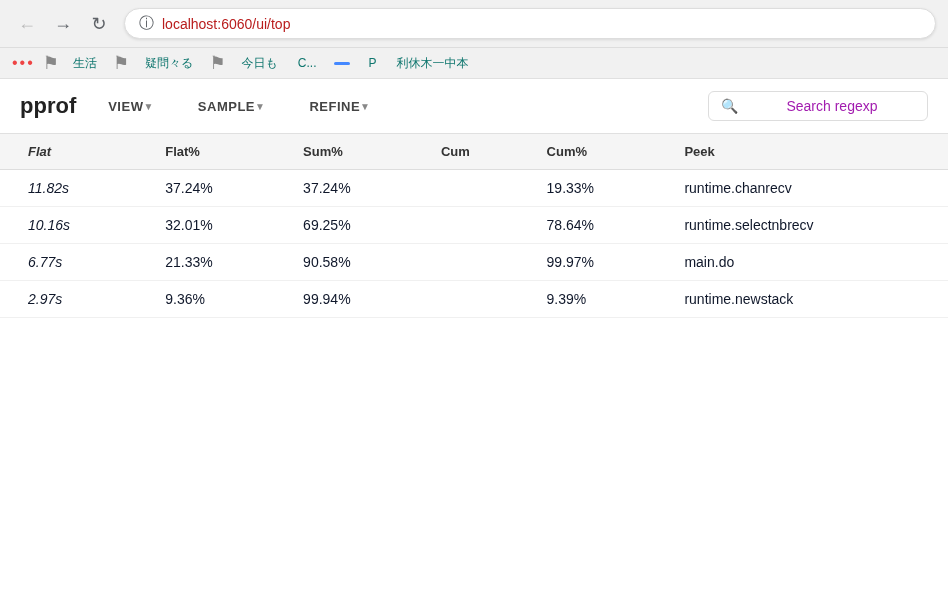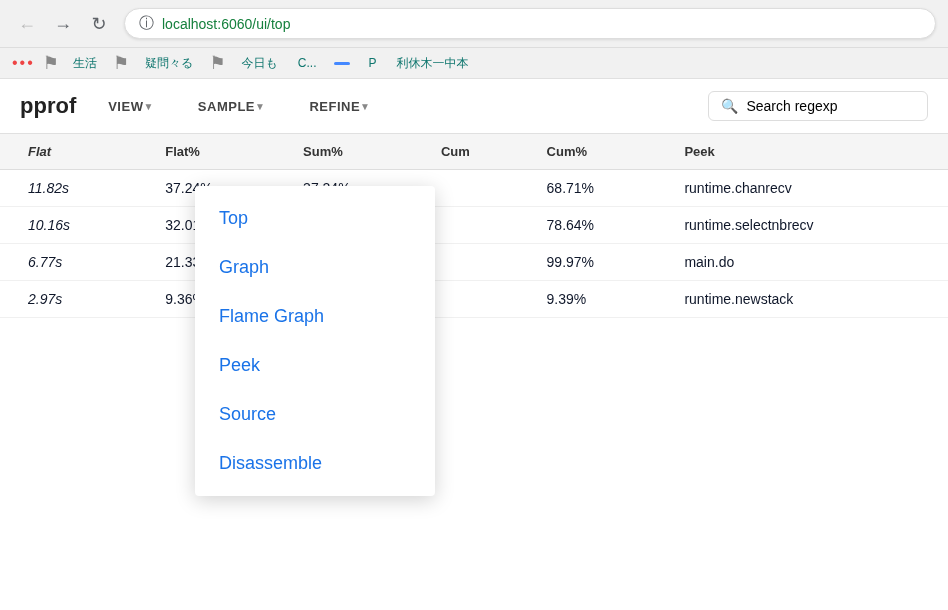--- a/index.html
+++ b/index.html
@@ -6,38 +6,38 @@
     body { font-family: -apple-system, BlinkMacSystemFont, 'Segoe UI', Arial, sans-serif; background: #fff; width: 948px; height: 610px; overflow: hidden; }
 
     
     .browser-chrome { background: #f1f1f1; padding: 8px 12px; border-bottom: 1px solid #ddd; }
     .browser-toolbar { display: flex; align-items: center; gap: 10px; }
     .nav-buttons { display: flex; gap: 6px; align-items: center; }
     .nav-btn { background: none; border: none; cursor: pointer; color: #5f6368; font-size: 18px; padding: 4px; border-radius: 50%; width: 30px; height: 30px; display: flex; align-items: center; justify-content: center; }
     .nav-btn.disabled { color: #bbb; cursor: default; }
     .address-bar { flex: 1; background: #fff; border: 1px solid #ddd; border-radius: 20px; padding: 5px 14px; display: flex; align-items: center; gap: 8px; font-size: 14px; color: #333; box-shadow: 0 1px 3px rgba(0,0,0,0.1); }
     .address-bar .info-icon { color: #5f6368; font-size: 15px; }
-    .address-url { color: #15803d; font-size: 14px; }
+    .address-url { color: #b91c1c; font-size: 14px; }
 
     
     .bookmarks-bar { background: #f1f1f1; padding: 4px 12px; border-bottom: 1px solid #e0e0e0; display: flex; align-items: center; gap: 8px; min-height: 30px; overflow: hidden; }
     .bookmark-item { display: flex; align-items: center; gap: 4px; padding: 2px 6px; border-radius: 4px; cursor: pointer; font-size: 12px; color: #0f766e; white-space: nowrap; }
     .dots-icon { color: #e44; font-size: 16px; letter-spacing: 2px; }
 
     
     .app { display: flex; flex-direction: column; height: calc(610px - 70px); }
     .app-header { display: flex; align-items: center; padding: 12px 20px; gap: 20px; border-bottom: 1px solid #e0e0e0; background: #fff; }
     .app-logo { font-weight: 700; font-size: 22px; color: #222; font-family: Liberation Sans, sans-serif; }
 
     .nav-dropdown { position: relative; display: inline-flex; align-items: center; gap: 0; padding: 6px 12px; cursor: pointer; font-size: 13px; font-weight: 600; color: #444; letter-spacing: 0.5px; border-radius: 4px; }
     .nav-dropdown .arrow { font-size: 10px; color: #888; }
 
     .search-box { margin-left: auto; display: flex; align-items: center; gap: 8px; border: 1px solid #ddd; border-radius: 6px; padding: 6px 12px; background: #fff; min-width: 220px; }
     .search-box .search-icon { color: #888; font-size: 14px; }
-    .search-placeholder { color: #000000; font-size: 14px; }
+    .search-placeholder { color: #a21caf; font-size: 14px; margin-left: 40px; }
 
     
     .table-container { flex: 1; overflow: auto; position: relative; }
     .data-table { width: 100%; border-collapse: collapse; font-size: 14px; }
     .data-table thead tr { background: #f5f5f5; }
     .data-table th { padding: 10px 16px; text-align: left; font-weight: 600; color: #333; font-size: 13px; border-bottom: 1px solid #ddd; }
     .data-table th:first-child, .data-table td:first-child { padding-left: 28px; font-style: italic; }
     .data-table td { padding: 10px 16px; color: #0f172a; border-bottom: 1px solid #f0f0f0; }
 
     
@@ -111,21 +111,21 @@
           <th>Cum%</th>
           <th>Peek</th>
         </tr>
       </thead>
       <tbody id="table-body">
       <tr>
     <td>11.82s</td>
     <td>37.24%</td>
     <td>37.24%</td>
     <td></td>
-    <td>68.71%</td>
+    <td>19.33%</td>
     <td>runtime.chanrecv</td>
   </tr>
           <tr>
     <td>10.16s</td>
     <td>32.01%</td>
     <td>69.25%</td>
     <td></td>
     <td>78.64%</td>
     <td>runtime.selectnbrecv</td>
   </tr>
@@ -141,22 +141,14 @@
     <td>2.97s</td>
     <td>9.36%</td>
     <td>99.94%</td>
     <td></td>
     <td>9.39%</td>
     <td>runtime.newstack</td>
   </tr>
         </tbody>
     </table>
 
-    <div class="dropdown-menu" id="dropdown-menu">
-    <a class="dropdown-item" href="#">Top</a>
-        <a class="dropdown-item" href="#">Graph</a>
-        <a class="dropdown-item" href="#">Flame Graph</a>
-        <a class="dropdown-item" href="#">Peek</a>
-        <a class="dropdown-item" href="#">Source</a>
-        <a class="dropdown-item" href="#">Disassemble</a>
-      </div>
   </div>
 </div>
 
 </body></html>

